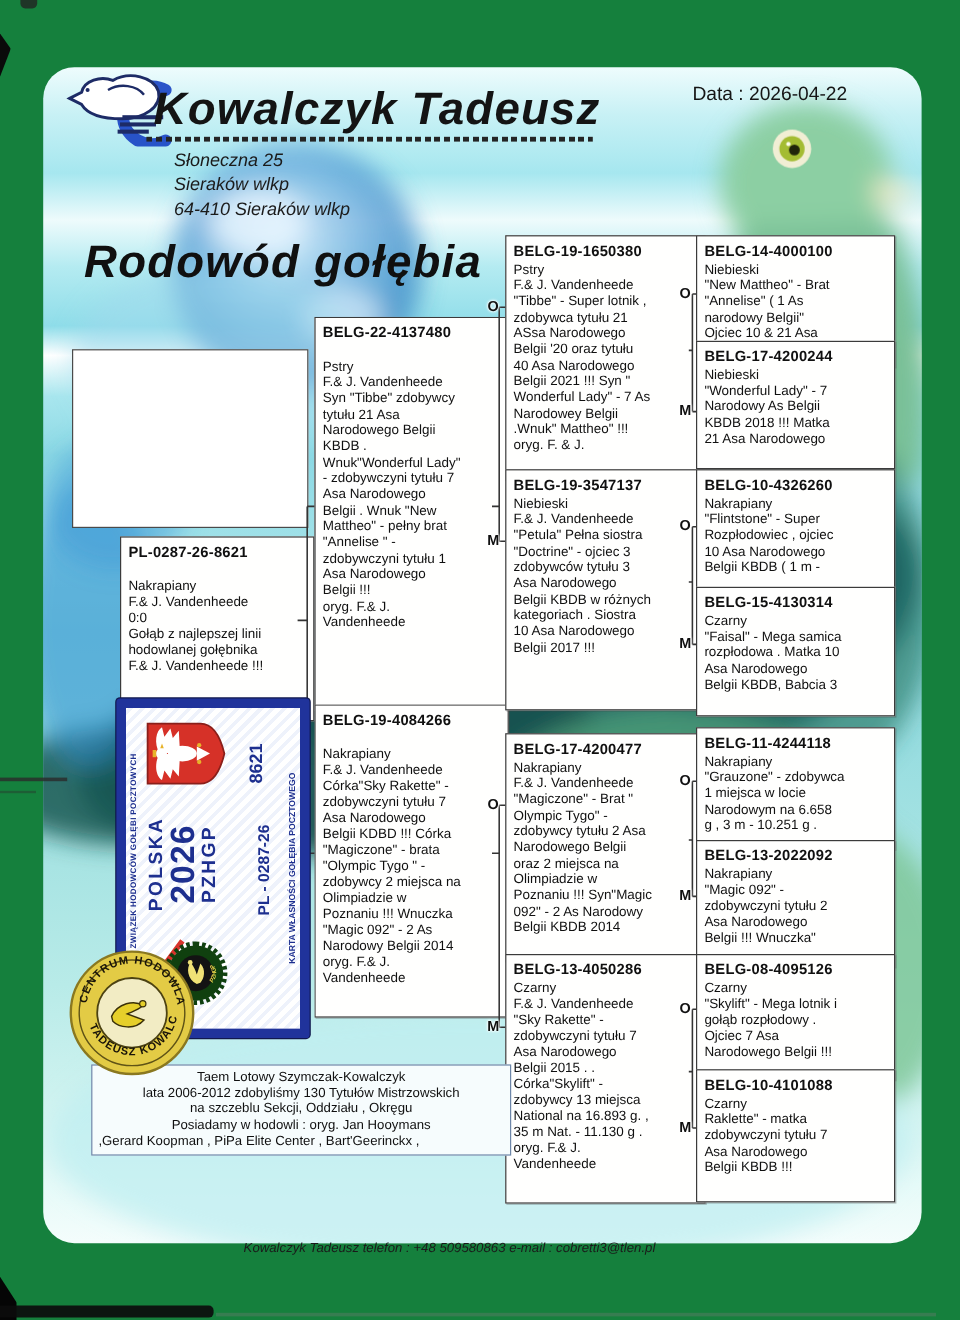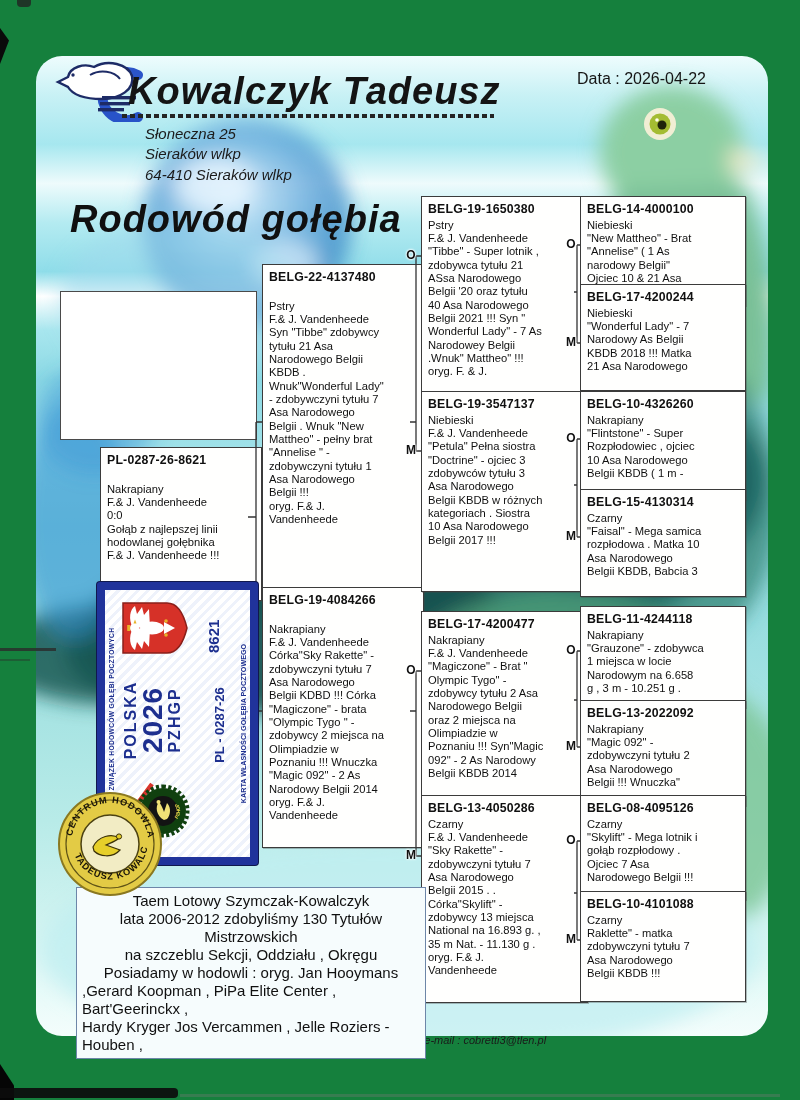--- a/index.html
+++ b/index.html
@@ -49,21 +49,21 @@
   .card-number{position:absolute;left:204px;top:100px;font-size:15px;font-weight:bold;color:#1d2f8f;}
   .card-ring{position:absolute;left:72px;top:107px;width:120px;text-align:center;font-size:13px;
     font-weight:bold;color:#1d2f8f;white-space:nowrap;}
   .card-type{position:absolute;bottom:2px;left:0;right:0;text-align:center;font-size:7.2px;
     font-weight:bold;color:#1d2f8f;white-space:nowrap;}
   .card-eagle{position:absolute;left:202px;top:16px;}
   .card-logo{position:absolute;left:14px;top:20px;}
   .stamp{position:absolute;left:57px;top:791px;z-index:7;}
   
   .team-box{position:absolute;left:76px;top:887px;width:338px;background:#f6fcfd;
-    border:1px solid #6d86a8;padding:4px 5px;font-size:15px;line-height:1.2;color:#101010;z-index:4;}
+    border:1px solid #6d86a8;padding:4px 5px;font-size:11px;line-height:1.2;color:#101010;z-index:4;}
   .team-box .c{text-align:center;}
   .team-box .l{text-align:left;}
   
   .footer{position:absolute;left:203px;top:1034px;font-size:11px;font-style:italic;color:#1a1a1a;
     white-space:nowrap;}
   
   .mark{position:absolute;background:#0a0a0a;}
   .mark-tl{left:0;top:28px;width:9px;height:36px;clip-path:polygon(0 0,100% 35%,0 100%);}
   .mark-top{left:17px;top:0;width:14px;height:7px;background:#222;opacity:.8;border-radius:0 0 4px 4px;}
   .mark-lline{left:0;top:648px;width:56px;height:3px;background:#2a2a2a;opacity:.8;}
@@ -406,21 +406,20 @@
       <textPath href="#st-bot" startOffset="5%">TADEUSZ KOWALCZYK</textPath>
     </text>
   </svg>
 
   <div class="team-box">
     <div class="c">Taem Lotowy Szymczak-Kowalczyk</div>
     <div class="c">lata 2006-2012  zdobyliśmy  130 Tytułów Mistrzowskich</div>
     <div class="c">na szczeblu Sekcji, Oddziału , Okręgu</div>
     <div class="c">Posiadamy w hodowli : oryg. Jan Hooymans</div>
     <div class="l">,Gerard Koopman , PiPa Elite Center , Bart'Geerinckx ,</div>
-    <div class="l">Hardy Kryger  Jos Vercammen , Jelle Roziers - Houben ,</div>
   </div>
 
   <div class="footer">Kowalczyk Tadeusz   telefon : +48 509580863   e-mail : cobretti3@tlen.pl</div>
 
   <div class="mark mark-tl"></div>
   <div class="mark mark-top"></div>
   <div class="mark mark-lline"></div>
   <div class="mark mark-lline2"></div>
   <div class="mark mark-bl"></div>
   <div class="mark mark-bottom"></div>

